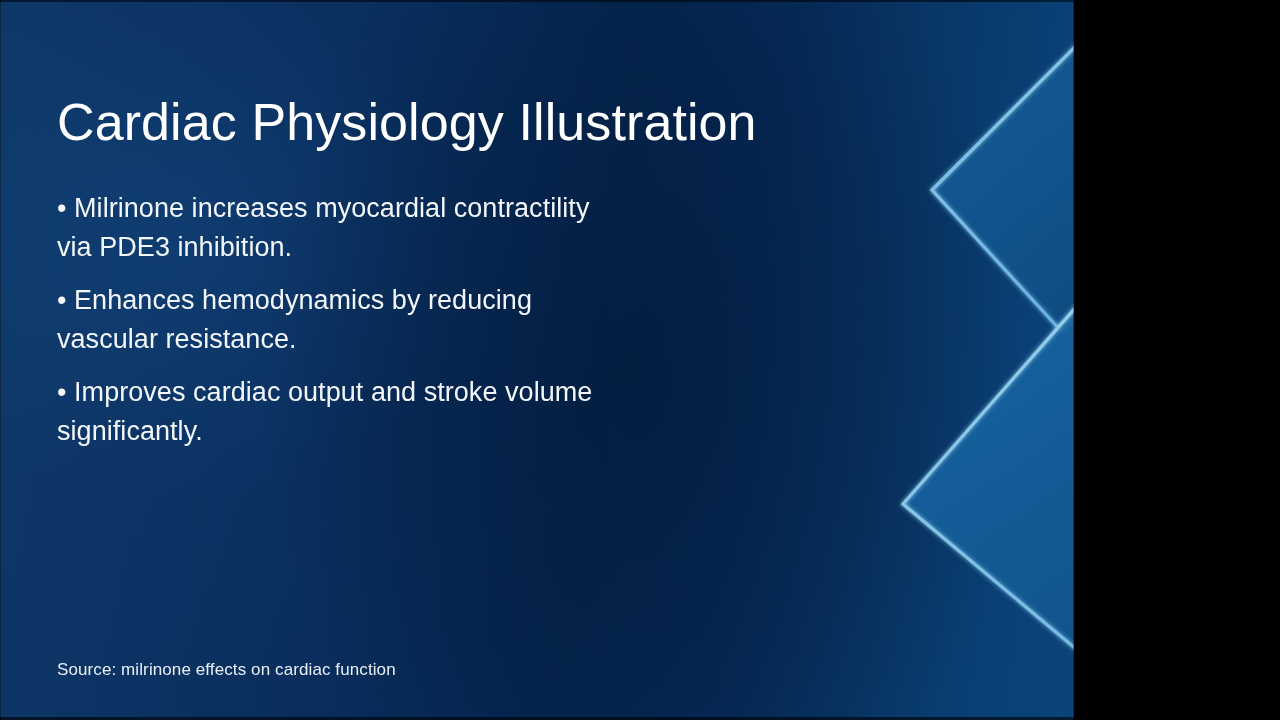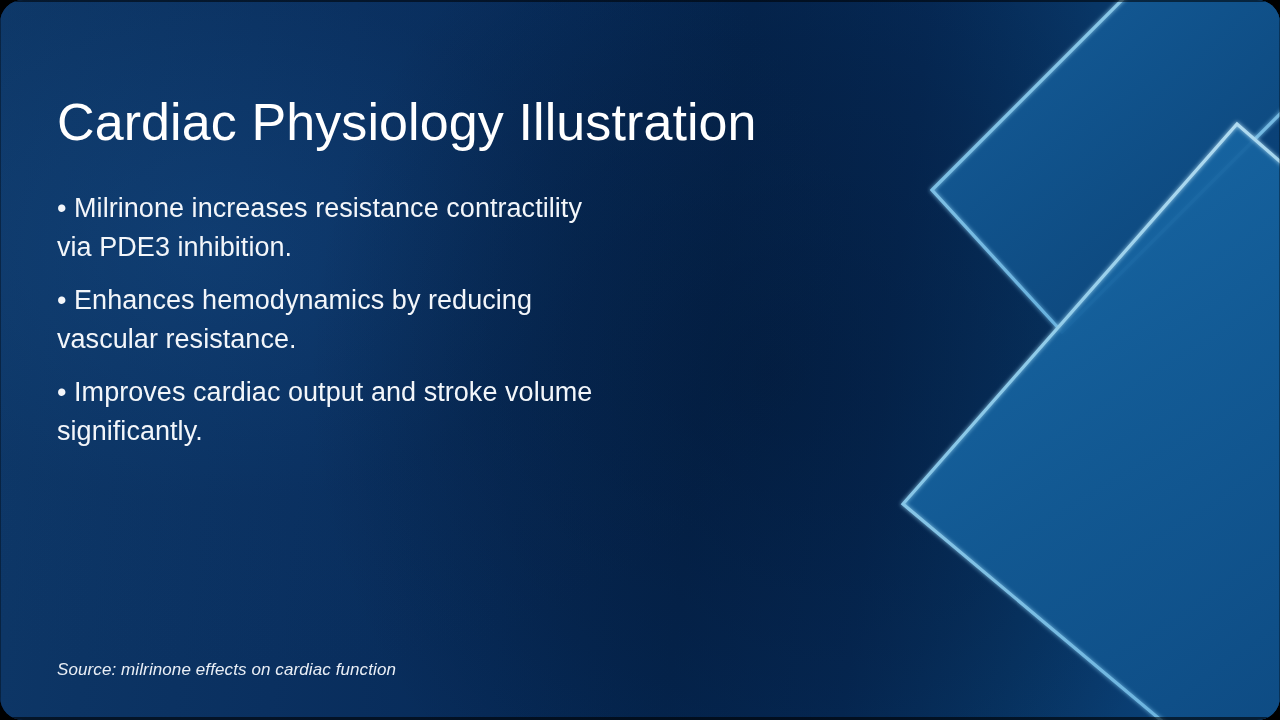--- a/index.html
+++ b/index.html
@@ -7,26 +7,25 @@
     margin: 0;
     padding: 0;
     background: #000;
   }
   body {
     font-family: "Liberation Sans", sans-serif;
   }
 
   .slide {
     position: relative;
-    width: 1280px;
+    width: 1074px;
     height: 720px;
     overflow: hidden;
     background: #07295b;
     box-sizing: border-box;
-    border-radius: 23px;
   }
   .bg-grad {
     position: absolute;
     inset: 0;
     background: linear-gradient(97deg,
       #0e3868 0%,
       #0c3464 12%,
       #0a3060 26%,
       #072b59 42%,
       #052752 55%,
@@ -122,21 +121,20 @@
     letter-spacing: 0.05px;
   }
   .bullet:last-child { margin-bottom: 0; }
 
   .source {
     position: absolute;
     left: 57px;
     top: 658px;
     font-size: 17px;
     line-height: 24px;
-    font-style: italic;
     color: #eaeff6;
     letter-spacing: 0.1px;
   }
 </style>
 </head>
 <body>
 
 <div class="slide">
 
   <div class="bg-grad"></div>
@@ -180,21 +178,21 @@
         <polygon points="903,504 1237,124 1600,440 1280,820" fill="none" stroke="url(#strokeGrad)" stroke-width="3.2" filter="url(#softGlow)"></polygon>
       </g>
     </svg>
   </div>
 
   <div class="content">
 
     <h1 class="title">Cardiac Physiology Illustration</h1>
 
     <div class="body-block">
-      <p class="bullet">• Milrinone increases resistance contractility via PDE3 inhibition.</p>
+      <p class="bullet">• Milrinone increases myocardial contractility via PDE3 inhibition.</p>
       <p class="bullet">• Enhances hemodynamics by reducing vascular resistance.</p>
       <p class="bullet">• Improves cardiac output and stroke volume significantly.</p>
     </div>
 
     <div class="source">Source: milrinone effects on cardiac function</div>
   </div>
 
   <div class="edge-top"></div>
   <div class="edge-bottom"></div>
   <div class="edge-left"></div>

